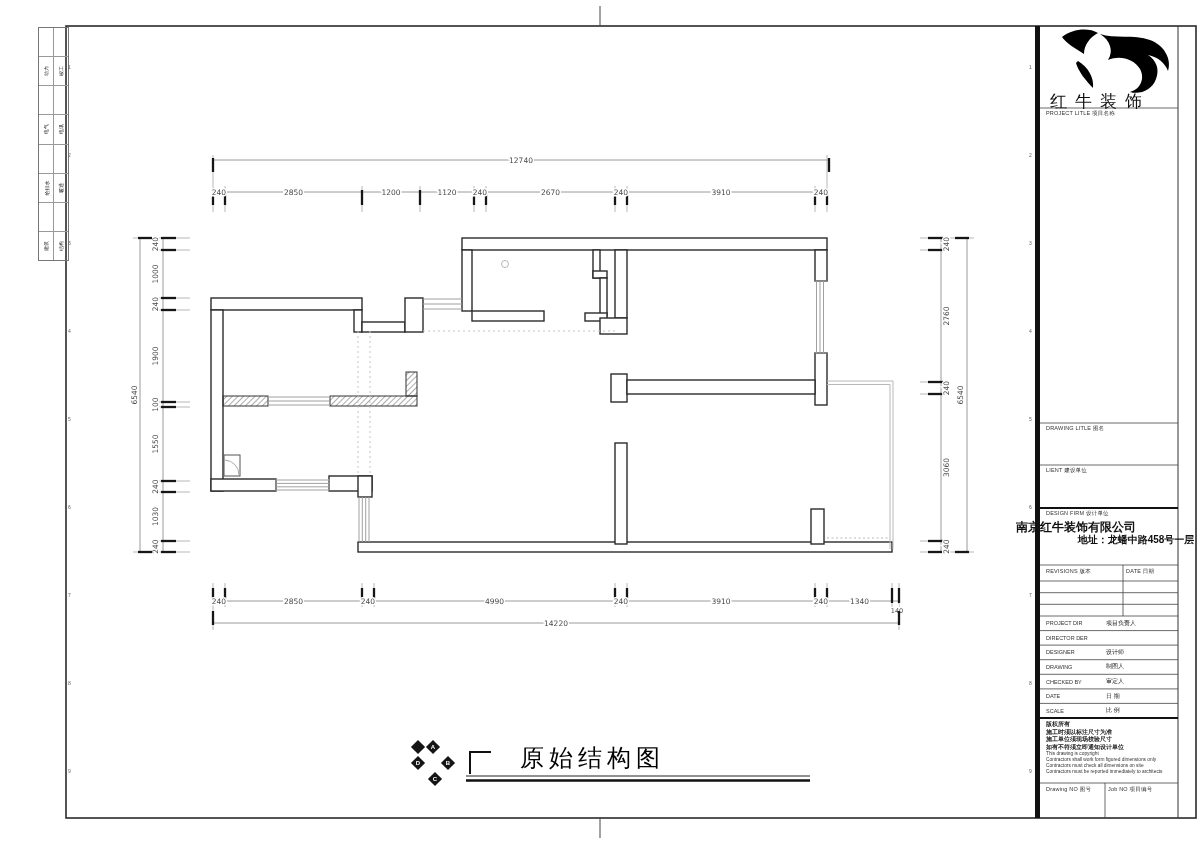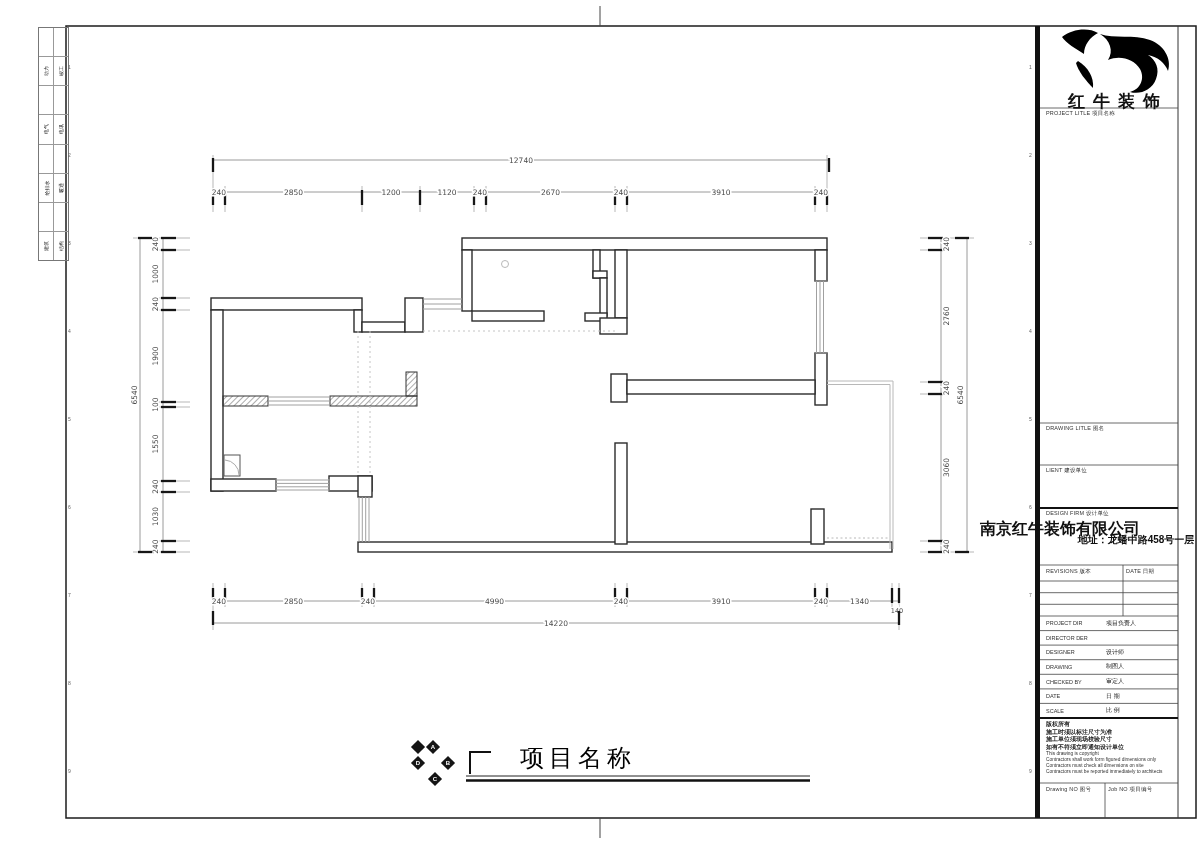--- a/index.html
+++ b/index.html
@@ -2,22 +2,22 @@
 <html><head>
 <meta charset="utf-8">
 <style>
   html,body{margin:0;padding:0;background:#fff;}
   #page{position:relative;width:1200px;height:844px;background:#ffffff;overflow:hidden;
         font-family:"Liberation Sans",sans-serif;}
   #dwg{position:absolute;left:0;top:0;}
   .abs{position:absolute;}
   .tb-label{font-size:5.5px;color:#333;letter-spacing:.2px;white-space:nowrap;}
   .tb-center{width:136px;text-align:center;color:#111;font-weight:bold;white-space:nowrap;}
-  .logo-text{width:136px;text-align:center;font-size:17px;letter-spacing:8px;padding-left:8px;
-             color:#111;font-weight:700;white-space:nowrap;}
+  .logo-text{width:136px;font-size:17px;letter-spacing:8px;padding-left:8px;
+             color:#111;font-weight:400;white-space:nowrap;}
   .dwg-title{font-size:24px;letter-spacing:5px;color:#000;font-weight:500;white-space:nowrap;}
   #strip{left:38px;top:27px;width:29px;height:232px;border:1px solid #777;
          display:flex;flex-direction:column;}
   .strip-row{flex:1;display:flex;}
   .strip-row + .strip-row{border-top:1px solid #999;}
   .strip-cell{flex:1;display:flex;align-items:center;justify-content:center;overflow:hidden;}
   .strip-cell + .strip-cell{border-left:1px solid #999;}
   .strip-cell span{transform:rotate(-90deg);font-size:5px;color:#222;white-space:nowrap;}
   .gridnum{font-size:5px;color:#666;}
   .pers-row{height:14.57px;display:flex;align-items:center;}
@@ -342,28 +342,28 @@
       <span class="abs gridnum" style="left: 1029px; top: 152px;">2</span>
       <span class="abs gridnum" style="left: 1029px; top: 240px;">3</span>
       <span class="abs gridnum" style="left: 1029px; top: 328px;">4</span>
       <span class="abs gridnum" style="left: 1029px; top: 416px;">5</span>
       <span class="abs gridnum" style="left: 1029px; top: 504px;">6</span>
       <span class="abs gridnum" style="left: 1029px; top: 592px;">7</span>
       <span class="abs gridnum" style="left: 1029px; top: 680px;">8</span>
       <span class="abs gridnum" style="left: 1029px; top: 768px;">9</span>
     </div>
 
-  <div class="abs dwg-title" style="left:520px;top:742px;">项目名称</div>
+  <div class="abs dwg-title" style="left:520px;top:742px;">原始结构图</div>
 
   <div class="abs logo-text" style="left:1042px;top:90px;">红牛装饰</div>
   <div class="abs tb-label" style="left:1046px;top:110px;">PROJECT LITLE  项目名称</div>
   <div class="abs tb-label" style="left:1046px;top:425px;">DRAWING LITLE  图名</div>
   <div class="abs tb-label" style="left:1046px;top:467px;">LIENT  建设单位</div>
   <div class="abs tb-label" style="left:1046px;top:510px;">DESIGN FIRM  设计单位</div>
-  <div class="abs tb-center" style="left:980px;top:519px;font-size:16px;">南京红牛装饰有限公司</div>
+  <div class="abs tb-center" style="left:1008px;top:519px;font-size:12px;">南京红牛装饰有限公司</div>
   <div class="abs tb-center" style="left:1068px;top:533px;font-size:10px;">地址：龙蟠中路458号一层</div>
   <div class="abs tb-label" style="left:1046px;top:568px;">REVISIONS  版本</div>
   <div class="abs tb-label" style="left:1126px;top:568px;">DATE  日期</div>
   <div id="personnel" class="abs" style="left:1046px;top:616px;width:132px;">
       <div class="pers-row">
         <span class="pers-en">PROJECT DIR</span>
         <span class="pers-zh">项目负责人</span>
       </div>
       <div class="pers-row">
         <span class="pers-en">DIRECTOR DER</span>

